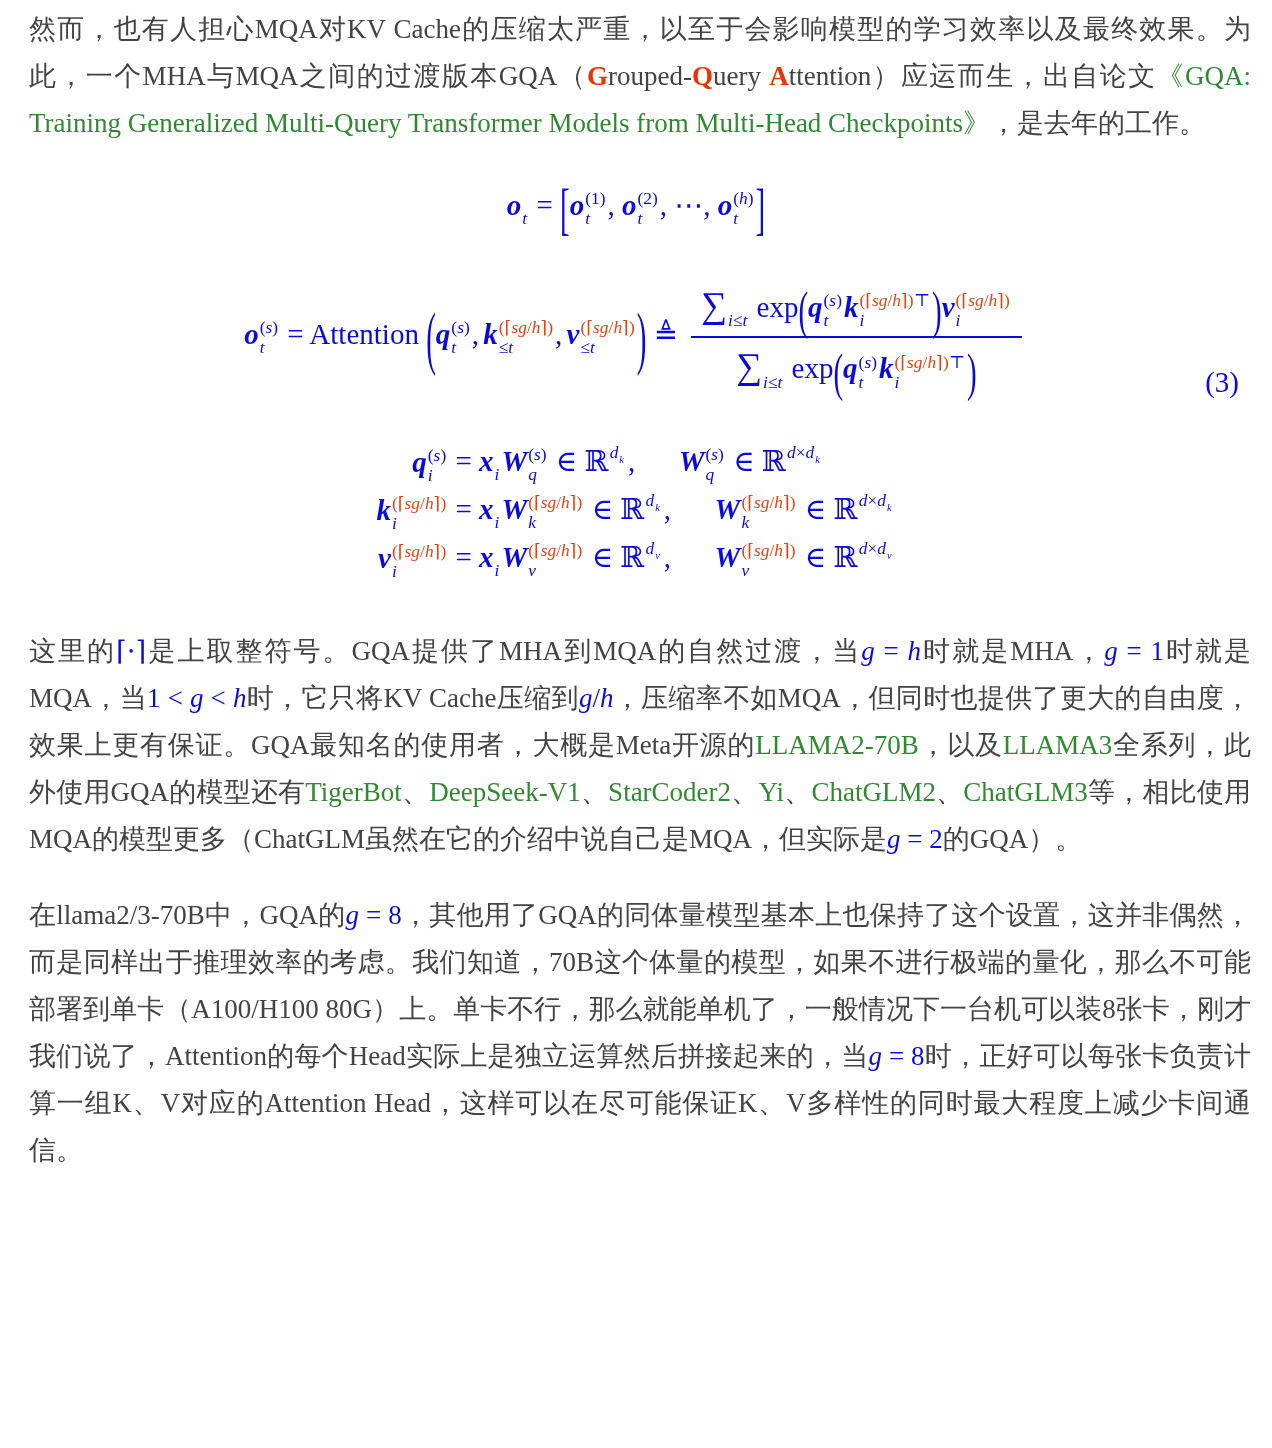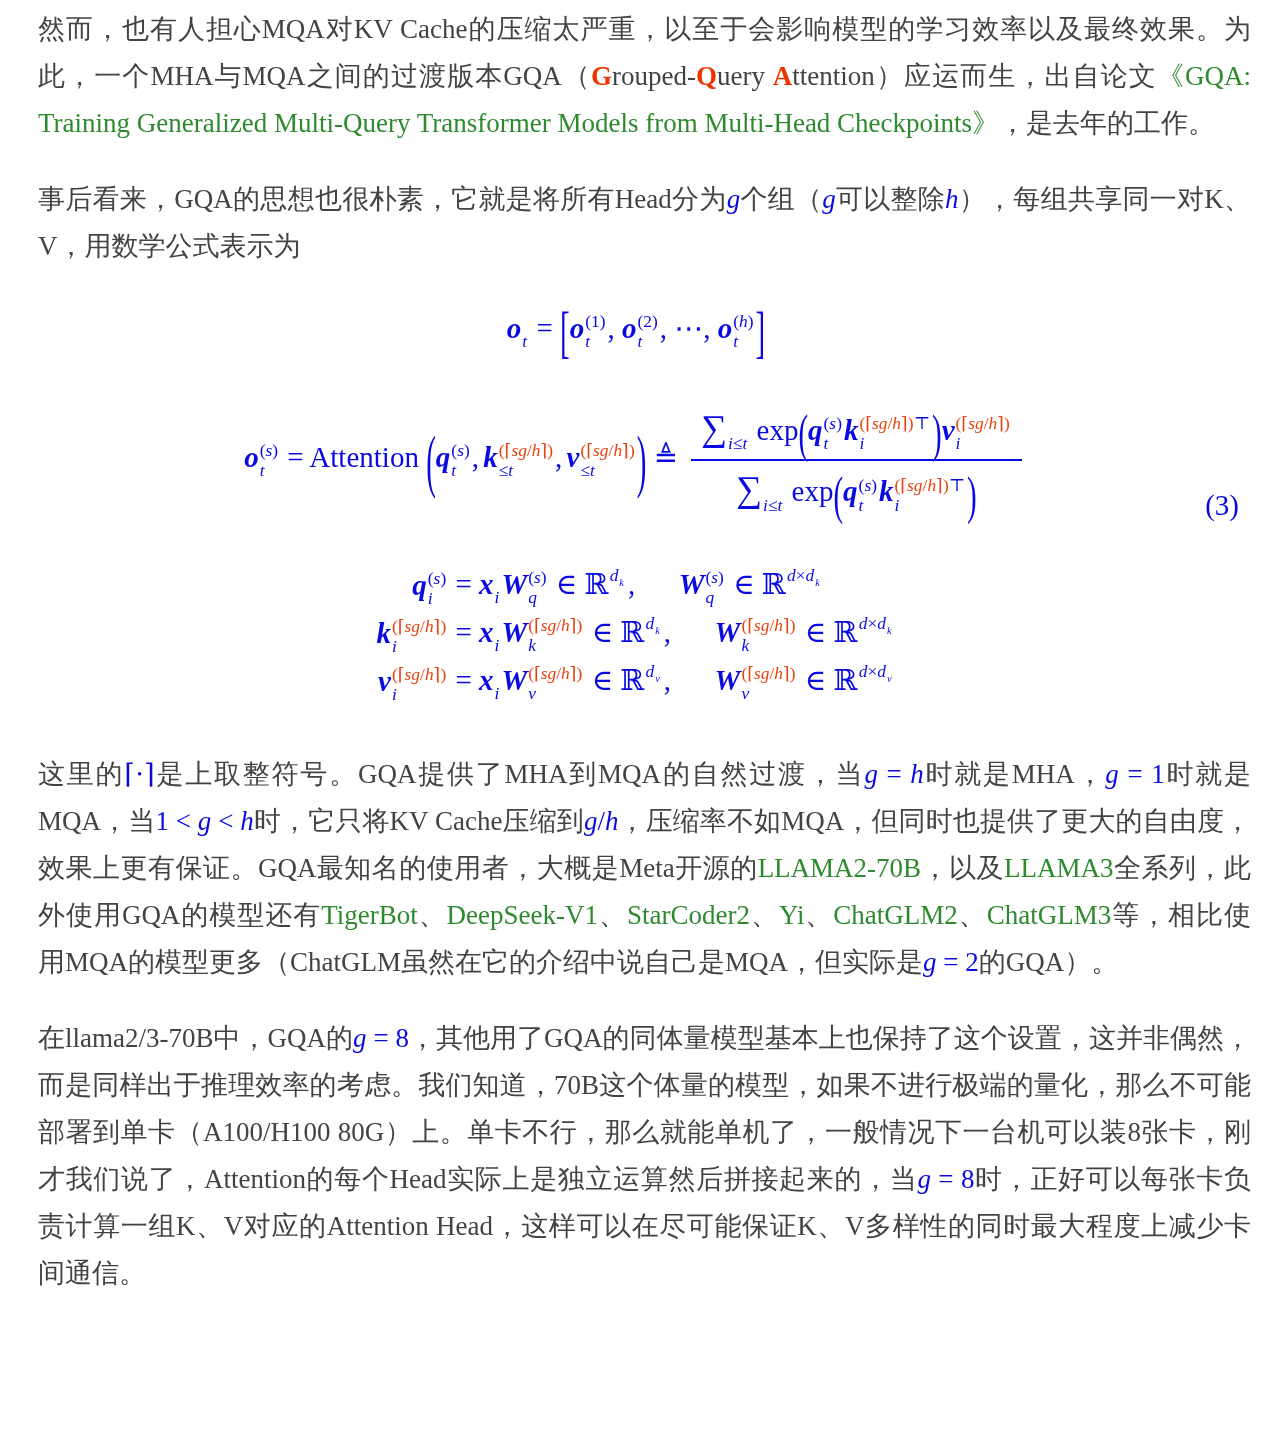--- a/index.html
+++ b/index.html
@@ -17,21 +17,21 @@
     padding:6px 21px 10px 21px;
     background:var(--bg);
     font-family:"Liberation Serif","DejaVu Serif",serif;
     color:var(--text);
   }
   
   p.para{
     font-size:27px;
     line-height:47px;
     text-align:justify;
-    margin:0 0 29px 17px;
+    margin:0 0 29px 8px;
   }
   p.para:last-child{margin-bottom:0;}
   .rt{color:var(--text);}
   .rb{color:#ee3300;font-weight:bold;}
   .lnk{color:var(--green);text-decoration:none;cursor:pointer;}
   .im{color:var(--blue);}
   .im span{white-space:pre;}
   .it{font-style:italic;}
   
   .eq{
@@ -94,21 +94,20 @@
     top:68%;
     color:var(--blue);
     font-size:29px;
   }
 </style>
 </head>
 <body>
 
 <div class="page">
   <p class="para"><span class="rt">然而，也有人担心MQA对KV Cache的压缩太严重，以至于会影响模型的学习效率以及最终效果。为此，一个MHA与MQA之间的过渡版本GQA（</span><span class="rb">G</span><span class="rt">rouped-</span><span class="rb">Q</span><span class="rt">uery </span><span class="rb">A</span><span class="rt">ttention）应运而生，出自论文</span><a class="lnk">《GQA: Training Generalized Multi-Query Transformer Models from Multi-Head Checkpoints》</a><span class="rt">，是去年的工作。</span></p>
-  <p class="para"><span class="rt">事后看来，GQA的思想也很朴素，它就是将所有Head分为</span><span class="im"><span class="it">g</span></span><span class="rt">个组（</span><span class="im"><span class="it">g</span></span><span class="rt">可以整除</span><span class="im"><span class="it">h</span></span><span class="rt">），每组共享同一对K、V，用数学公式表示为</span></p>
 
   <div class="eq eq1"><span class="mt f-bi">o</span><span class="ss">
         <span class="srow"></span>
         <span class="srow"><span class="mt f-m"><span class="it">t</span></span></span>
       </span><span class="mt f-r"> = </span><span class="mt f-r stretch" style="transform: scaleY(2);">[</span><span class="mt f-bi">o</span><span class="ss">
         <span class="srow"><span class="mt f-m"><span>(</span><span>1</span><span>)</span></span></span>
         <span class="srow"><span class="mt f-m"><span class="it">t</span></span></span>
       </span><span class="mt f-r">, </span><span class="mt f-bi">o</span><span class="ss">
         <span class="srow"><span class="mt f-m"><span>(</span><span>2</span><span>)</span></span></span>
         <span class="srow"><span class="mt f-m"><span class="it">t</span></span></span>

